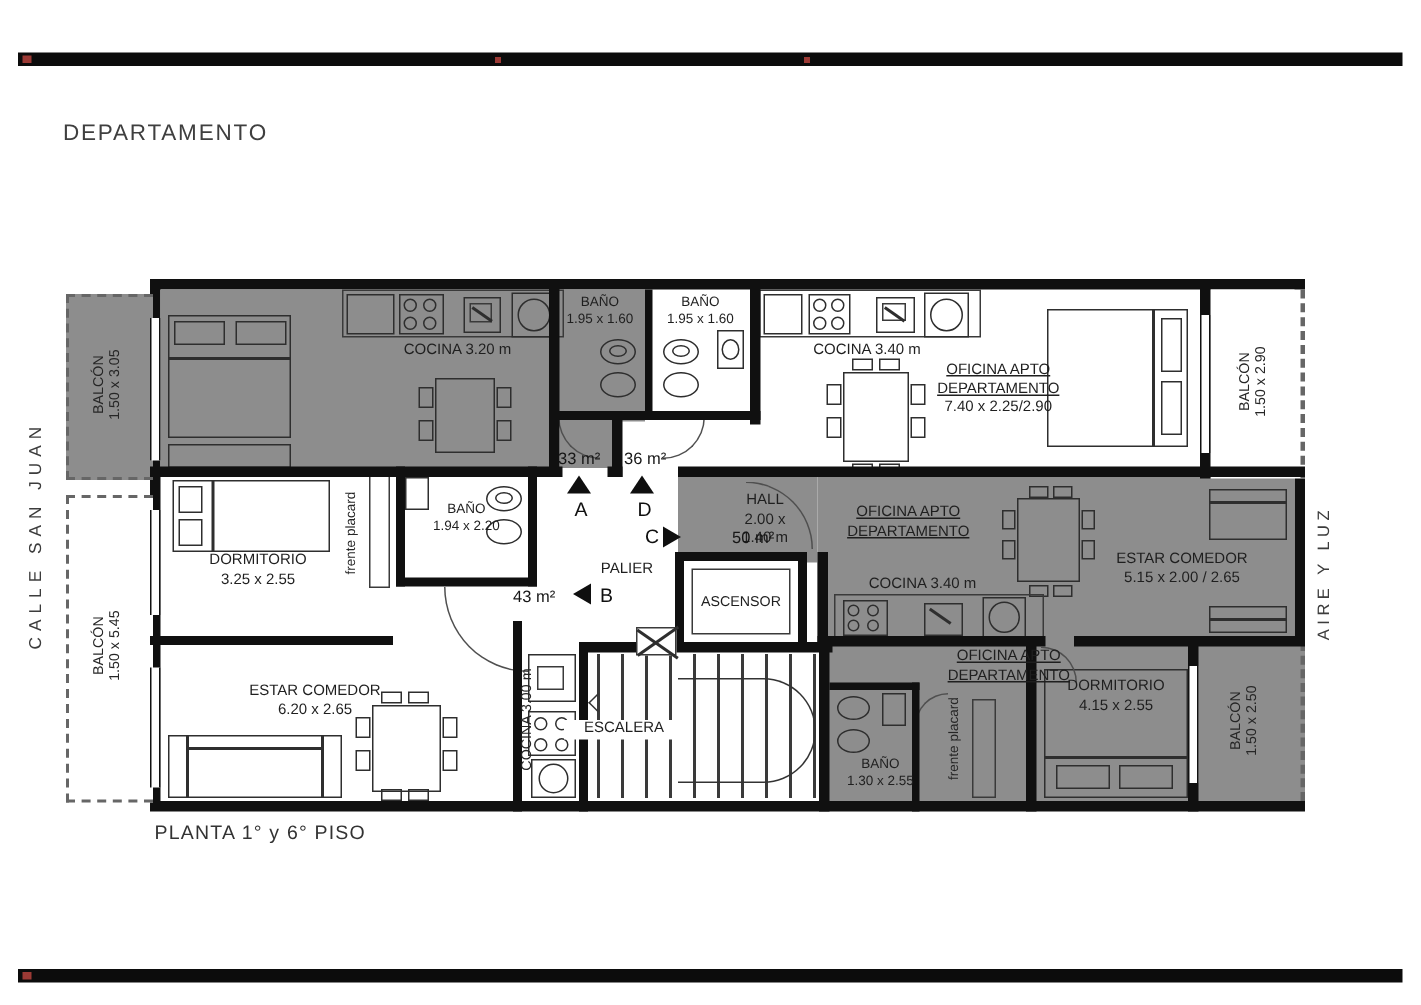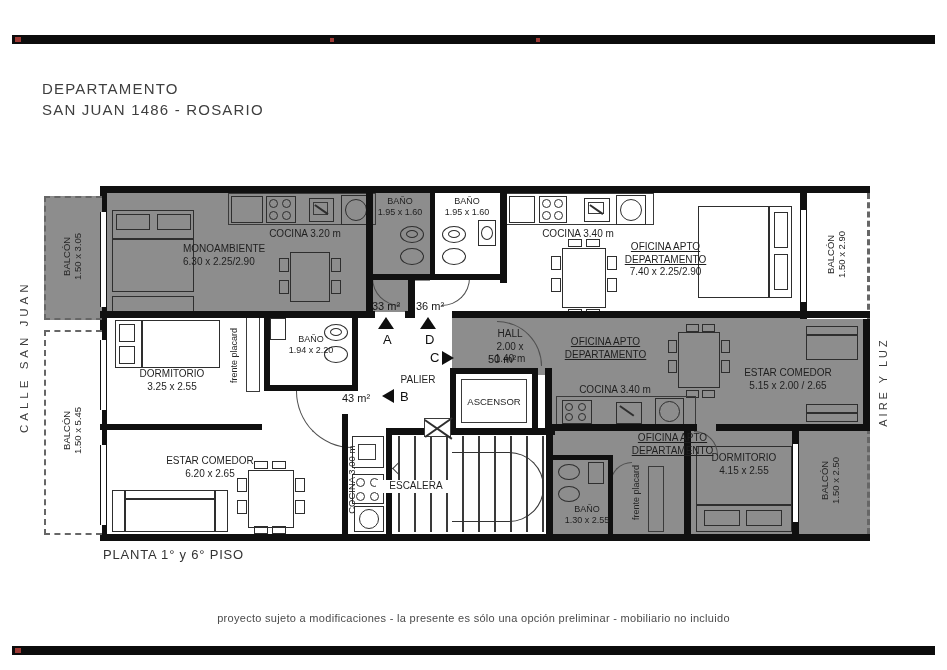--- a/index.html
+++ b/index.html
@@ -44,23 +44,21 @@
 <div id="page">
 
   <div class="bar" style="left:12px;top:35px;width:923px;height:9px"></div>
   <div class="bar" style="left:12px;top:646px;width:923px;height:9px"></div>
   <div class="mark" style="left:15px;top:37px;width:6px;height:5px"></div>
   <div class="mark" style="left:330px;top:38px;width:4px;height:4px"></div>
   <div class="mark" style="left:536px;top:38px;width:4px;height:4px"></div>
   <div class="mark" style="left:15px;top:648px;width:6px;height:5px"></div>
 
   <div class="title" style="left:42px;top:80px">DEPARTAMENTO</div>
-  <div class="title" style="left:42px;top:101px">SAN JUAN 1486 - ROSARIO</div>
   <div class="abs" style="left:103px;top:547px;font-size:13px;letter-spacing:0.8px;color:#333">PLANTA 1° y 6° PISO</div>
-  <div class="abs" style="left:0;top:612px;width:947px;text-align:center;font-size:11px;color:#4a4a4a;letter-spacing:0.3px">proyecto sujeto a modificaciones - la presente es sólo una opción preliminar - mobiliario no incluido</div>
   <div class="vlbl" style="left:-50px;top:351px;width:150px;height:14px;font-size:11.5px;letter-spacing:4px;color:#3c3c3c">CALLE SAN JUAN</div>
   <div class="vlbl" style="left:824px;top:375px;width:120px;height:14px;font-size:11px;letter-spacing:3px;color:#3c3c3c">AIRE Y LUZ</div>
 
   <div class="abs" style="left:100px;top:186px;width:770px;height:355px;border:7px solid #101010;background:#fff"></div>
 
   <div class="gfill" style="left:107px;top:193px;width:265px;height:122px"></div>
   <div class="gfill" style="left:372px;top:193px;width:58px;height:88px"></div>
   <div class="gfill" style="left:373px;top:280px;width:35px;height:32px"></div>
   <div class="gfill" style="left:452px;top:318px;width:93px;height:57px"></div>
   <div class="gfill" style="left:545px;top:318px;width:318px;height:110px"></div>
@@ -245,24 +243,20 @@
   <div class="window" style="left:792px;top:444px;width:7px;height:78px"></div>
 
   <div class="abs" style="left:450px;top:368px;width:88px;height:66px;border:6px solid #101010;background:#fff"></div>
   <div class="thin" style="left:461px;top:379px;width:66px;height:44px;border-width:1.5px"></div>
   <div class="lbl" style="left:454px;top:396px;width:80px;font-size:9.5px">ASCENSOR</div>
   <div class="thin" style="left:424px;top:418px;width:27px;height:19px;background:#fff"></div>
   <div class="diag" style="left:425px;top:419px;width:33px;transform:rotate(35deg)"></div>
   <div class="diag" style="left:425px;top:436px;width:33px;transform:rotate(-35deg)"></div>
 
   <div class="lbl" style="left:240px;top:228px;width:130px">COCINA 3.20 m</div>
-  <div class="lbl" style="left:183px;top:243px;width:120px;text-align:left">
-    <span class="blk">MONOAMBIENTE</span>
-    <span class="blk">6.30 x 2.25/2.90</span>
-  </div>
   <div class="lbl" style="left:370px;top:196px;width:60px;font-size:9px">
     <span class="blk">BAÑO</span>
     <span class="blk">1.95 x 1.60</span>
   </div>
   <div class="lbl" style="left:433px;top:196px;width:68px;font-size:9px">
     <span class="blk">BAÑO</span>
     <span class="blk">1.95 x 1.60</span>
   </div>
   <div class="lbl" style="left:518px;top:228px;width:120px">COCINA 3.40 m</div>
   <div class="lbl" style="left:618px;top:241px;width:95px">

